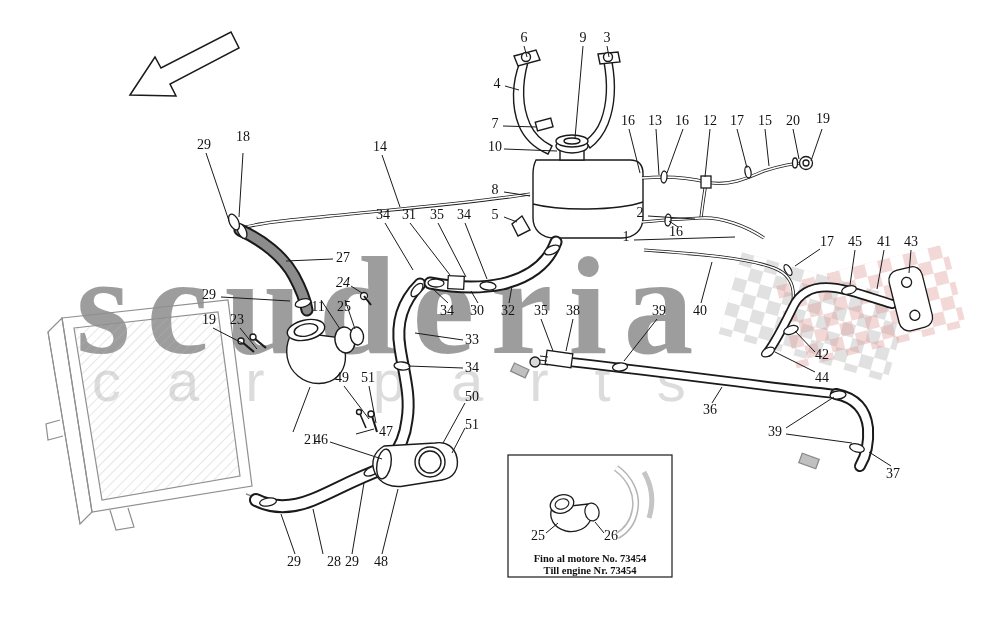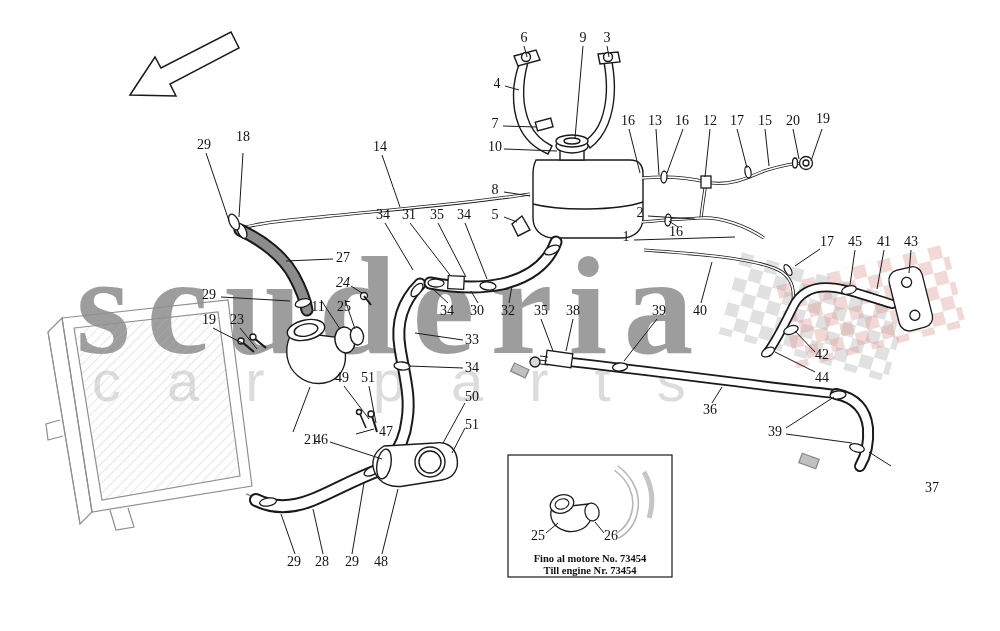--- a/index.html
+++ b/index.html
@@ -315,23 +315,23 @@
       <span class="callout" style="left: 472px; top: 368px;">34</span>
       <span class="callout" style="left: 472px; top: 397px;">50</span>
       <span class="callout" style="left: 472px; top: 425px;">51</span>
       <span class="callout" style="left: 342px; top: 378px;">49</span>
       <span class="callout" style="left: 368px; top: 378px;">51</span>
       <span class="callout" style="left: 291px; top: 440px; margin-left: 20px;">21</span>
       <span class="callout" style="left: 321px; top: 440px;">46</span>
       <span class="callout" style="left: 350px; top: 432px; margin-left: 36px;">47</span>
       <span class="callout" style="left: 710px; top: 410px;">36</span>
       <span class="callout" style="left: 775px; top: 432px;">39</span>
-      <span class="callout" style="left: 893px; top: 488px; margin-left: 39px;">37</span>
+      <span class="callout" style="left: 893px; top: 474px;">37</span>
       <span class="callout" style="left: 294px; top: 562px;">29</span>
-      <span class="callout" style="left: 322px; top: 562px; text-align: center;">28</span>
+      <span class="callout" style="left: 334px; top: 562px; text-align: center;">28</span>
       <span class="callout" style="left: 352px; top: 562px;">29</span>
       <span class="callout" style="left: 381px; top: 562px;">48</span>
       <span class="callout" style="left: 538px; top: 536px;">25</span>
       <span class="callout" style="left: 611px; top: 536px;">26</span>
     </div>
 
   <span class="note" style="left:590px;top:558px;">Fino al motore No. 73454</span>
   <span class="note" style="left:590px;top:570px;">Till engine Nr. 73454</span>
 </div>
 

